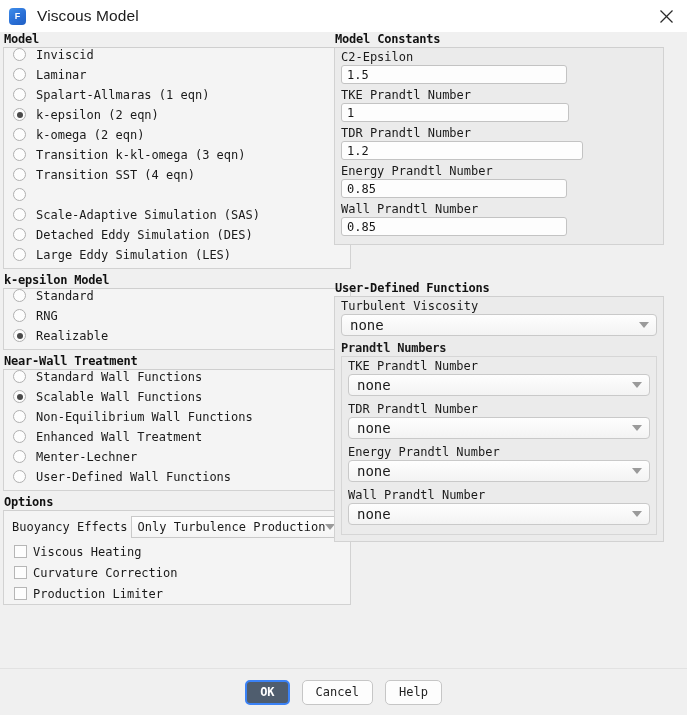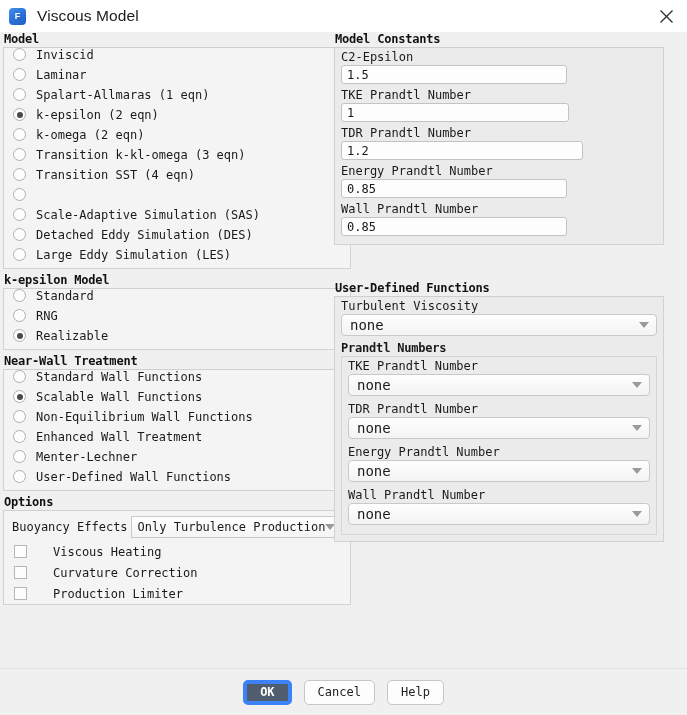--- a/index.html
+++ b/index.html
@@ -150,21 +150,21 @@
   }
   .checkbox {
     width: 13px;
     height: 13px;
     border: 1px solid #b6b6b6;
     background: #fdfdfd;
     box-sizing: border-box;
     flex: 0 0 auto;
   }
   .check-label {
-    margin-left: 26px;
+    margin-left: 6px;
     font-size: 12px;
     white-space: nowrap;
   }
 
   
   .field-label {
     font-size: 12px;
     color: #1a1a1a;
     padding: 2px 0 1px 6px;
     white-space: nowrap;
@@ -272,21 +272,21 @@
     font-size: 12px;
     font-weight: bold;
     padding: 0 13px;
     box-sizing: border-box;
     cursor: pointer;
     font-family: "DejaVu Sans Mono", monospace;
   }
   .btn.primary {
     background: #4f5d6e;
     color: #ffffff;
-    border: 4px solid #3b82f6;
+    border: 2px solid #3b82f6;
   }
   .btn.normal {
     background: #fdfdfd;
     color: #222;
     border: 1px solid #c6c6c6;
     font-weight: normal;
   }
 </style>
 </head>
 <body>

